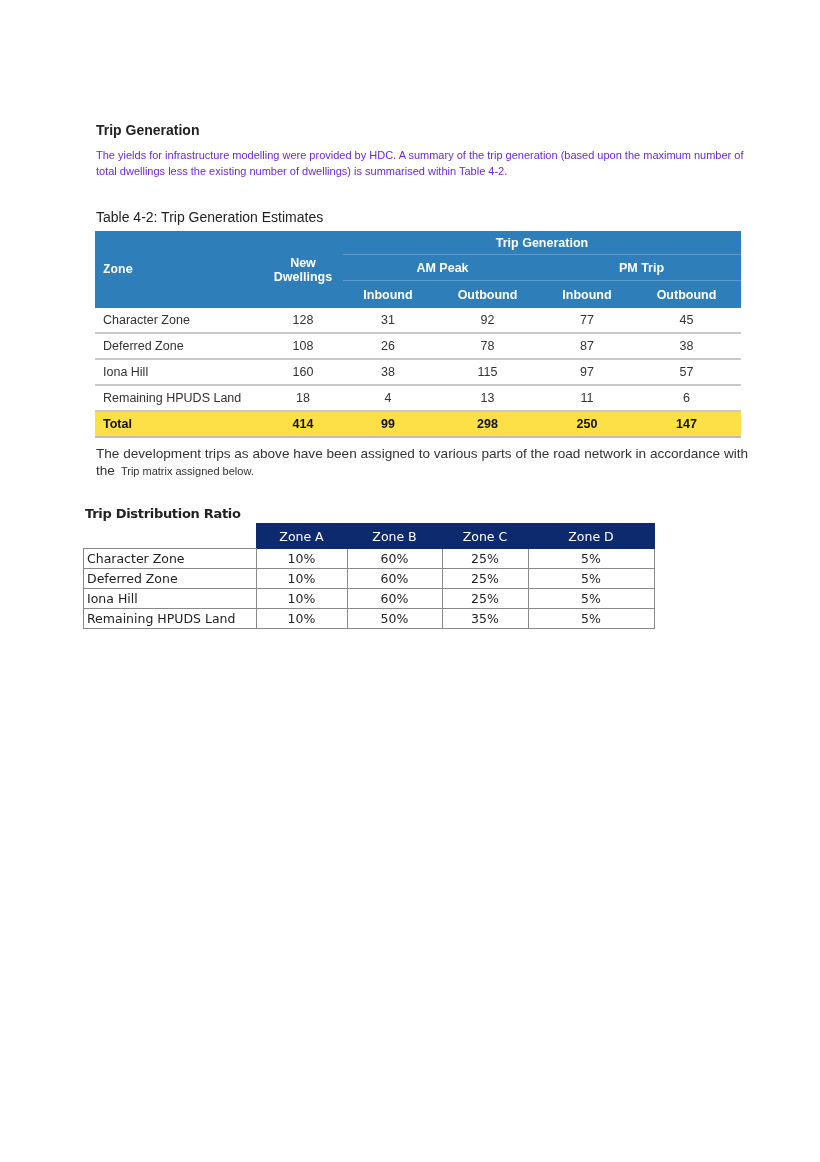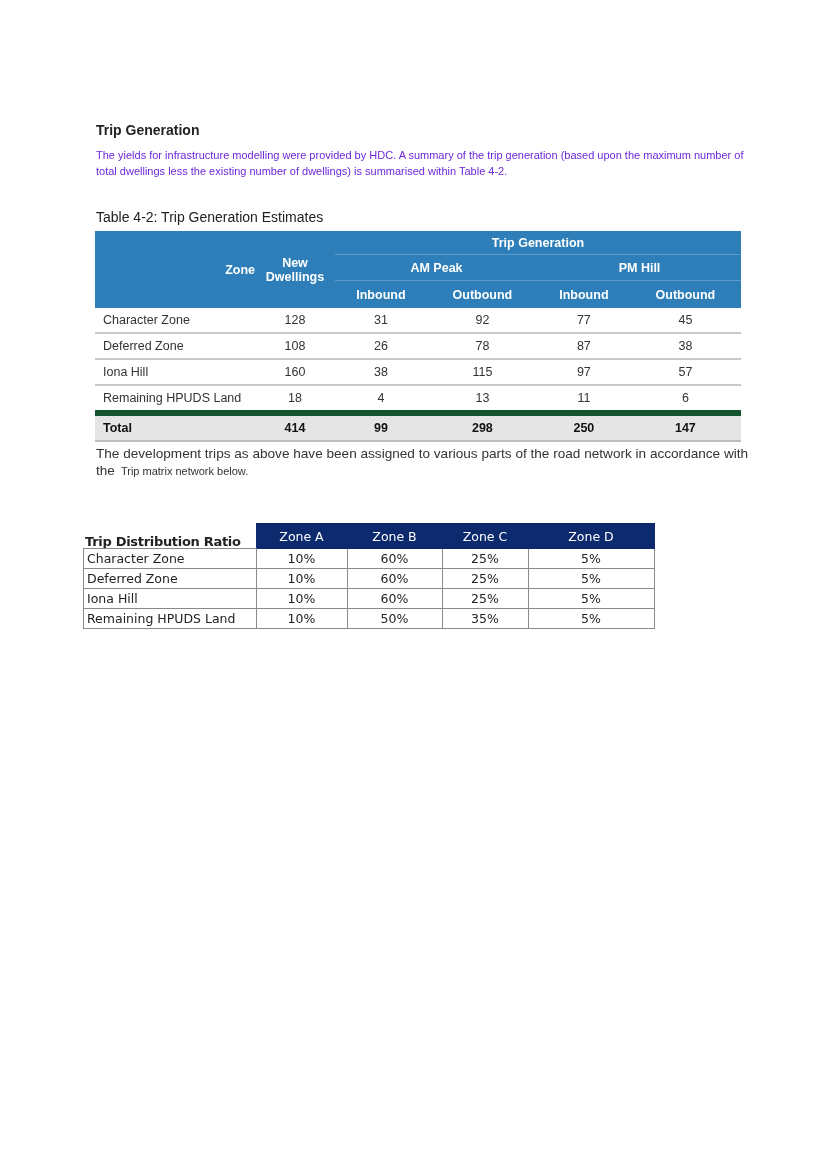--- a/index.html
+++ b/index.html
@@ -7,31 +7,31 @@
 
   .heading { position: absolute; left: 96px; top: 122px; font-size: 14px; font-weight: bold; color: #222; }
   .para1 { position: absolute; left: 96px; top: 147px; width: 650px; font-size: 11px; line-height: 16px; color: #6d28d9; }
   .caption { position: absolute; left: 96px; top: 209px; font-size: 14px; font-weight: normal; color: #222; }
 
   table.tg { position: absolute; left: 95px; top: 231px; width: 646px; border-collapse: collapse; font-size: 12.5px; }
   table.tg th { background: #2e7fb9; color: #ffffff; font-weight: bold; font-size: 12.5px; padding: 0; }
   table.tg thead tr.r1 th { height: 23px; }
   table.tg thead tr.r2 th { height: 25px; }
   table.tg thead tr.r3 th { height: 27px; }
-  table.tg th.zone { text-align: right; width: 160px; }
+  table.tg th.zone { text-align: left; padding-left: 8px; width: 160px; font-family: Liberation Mono, monospace; }
   table.tg th.dw { width: 80px; line-height: 14px; }
   table.tg th.sub-border { border-bottom: 1px solid #5c9bcb; }
   table.tg td { height: 24px; text-align: center; color: #333; border-bottom: 2px solid #c9c9c9; padding: 0; }
   table.tg td.zn { text-align: left; padding-left: 8px; }
-  table.tg tr.total td { background: #e5e5e5; font-weight: bold; color: #111; border-bottom: 2px solid #bdbdbd; border-top: 6px solid #14532d; }
+  table.tg tr.total td { background: #fde047; font-weight: bold; color: #111; border-bottom: 2px solid #bdbdbd; border-top: 1px solid #14532d; }
 
   .para2 { position: absolute; left: 96px; top: 445px; width: 660px; font-size: 13.6px; line-height: 17px; color: #333; }
   .para2 .small { font-size: 11px; margin-left: 6px; }
 
-  .dist-title { position: absolute; left: 85px; top: 506px; font-size: 13px; font-weight: bold; color: #222; font-family: "DejaVu Sans", sans-serif; letter-spacing: -0.3px; margin-top: 28px; }
+  .dist-title { position: absolute; left: 85px; top: 506px; font-size: 13px; font-weight: bold; color: #222; font-family: "DejaVu Sans", sans-serif; letter-spacing: -0.3px; }
   table.td { position: absolute; left: 83px; top: 523px; border-collapse: collapse; font-size: 12.5px; font-family: "DejaVu Sans", sans-serif; }
   table.td th { background: #0d2a6e; color: #ffffff; font-weight: normal; height: 20px; padding: 2px; border: 1px solid #0d2a6e; }
   table.td th.blank { background: transparent; border: none; border-bottom: 1px solid #888; }
   table.td td { height: 19px; border: 1px solid #8a8a8a; text-align: center; padding: 0; color: #222; }
   table.td td.zn { text-align: left; padding-left: 3px; }
   .c0 { width: 168px; } .c1 { width: 86px; } .c2 { width: 90px; } .c3 { width: 81px; } .c4 { width: 121px; }
 </style>
 </head>
 <body>
 
@@ -41,21 +41,21 @@
 
 <table class="tg">
   <thead>
     <tr class="r1">
       <th class="zone" rowspan="3">Zone</th>
       <th class="dw" rowspan="3">New Dwellings</th>
       <th colspan="4" class="sub-border">Trip Generation</th>
     </tr>
     <tr class="r2">
       <th colspan="2" class="sub-border">AM Peak</th>
-      <th colspan="2" class="sub-border">PM Hill</th>
+      <th colspan="2" class="sub-border">PM Trip</th>
     </tr>
     <tr class="r3">
       <th>Inbound</th>
       <th>Outbound</th>
       <th>Inbound</th>
       <th>Outbound</th>
     </tr>
   </thead>
   <tbody>
     <tr>
@@ -95,21 +95,21 @@
       <td>414</td>
       <td>99</td>
       <td>298</td>
       <td>250</td>
       <td>147</td>
     </tr>
   </tbody>
 </table>
 
 <div class="para2">
-  <span>The development trips as above have been assigned to various parts of the road network in accordance with the</span><span class="small">Trip matrix network below.</span>
+  <span>The development trips as above have been assigned to various parts of the road network in accordance with the</span><span class="small">Trip matrix assigned below.</span>
 </div>
 
 <div class="dist-title">Trip Distribution Ratio</div>
 
 <table class="td">
   <thead>
     <tr>
       <th class="blank c0"></th>
       <th class="c1">Zone A</th>
       <th class="c2">Zone B</th>

